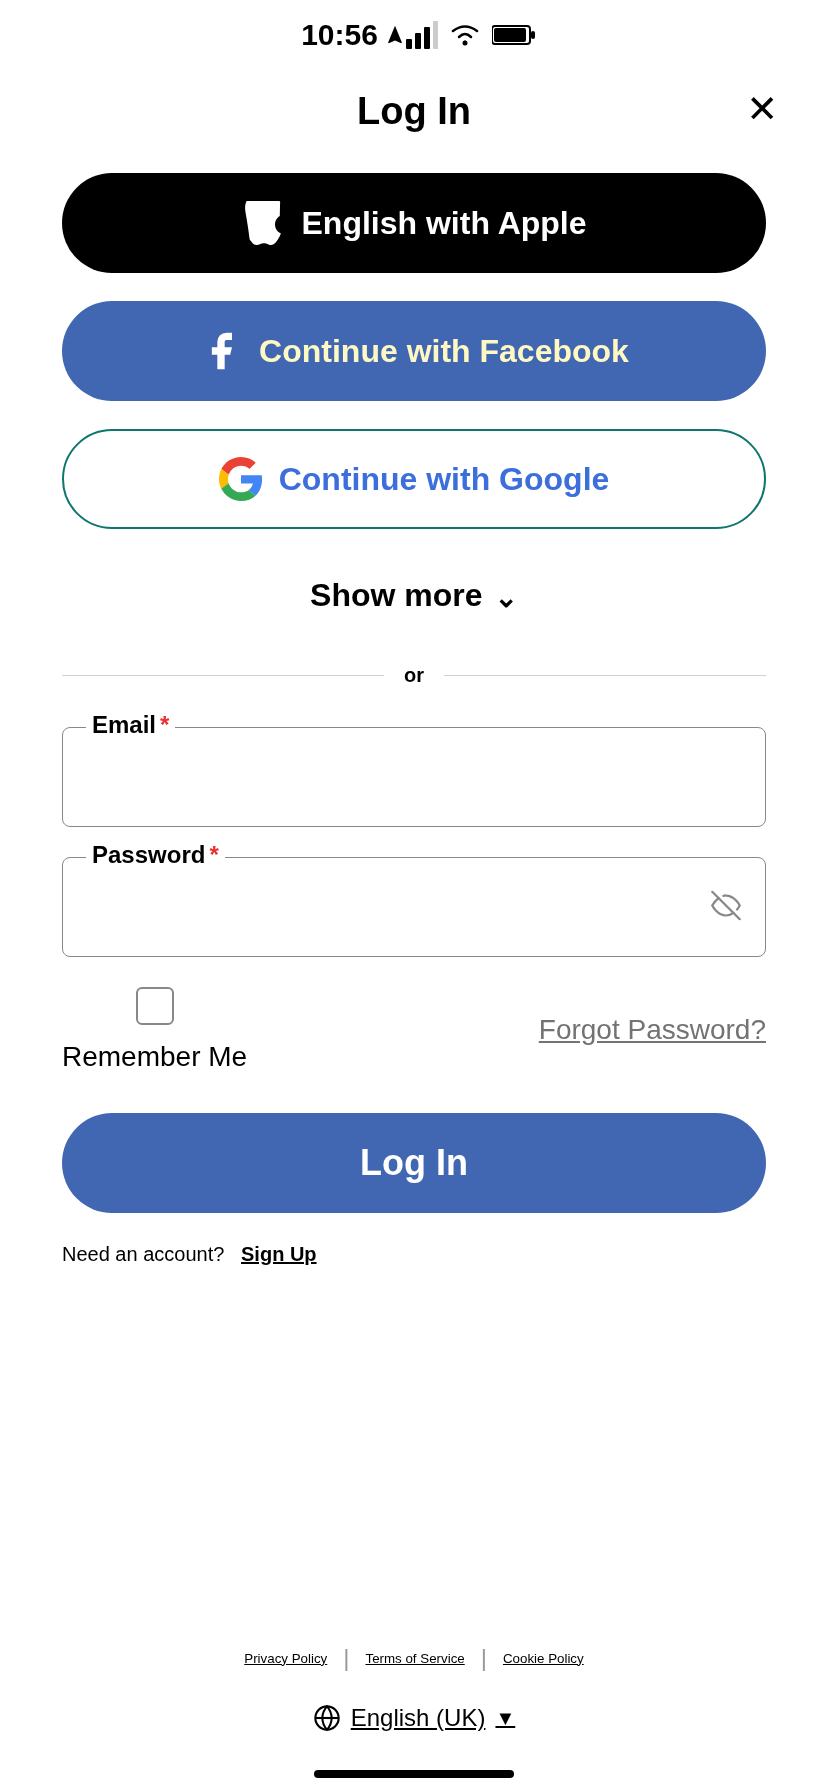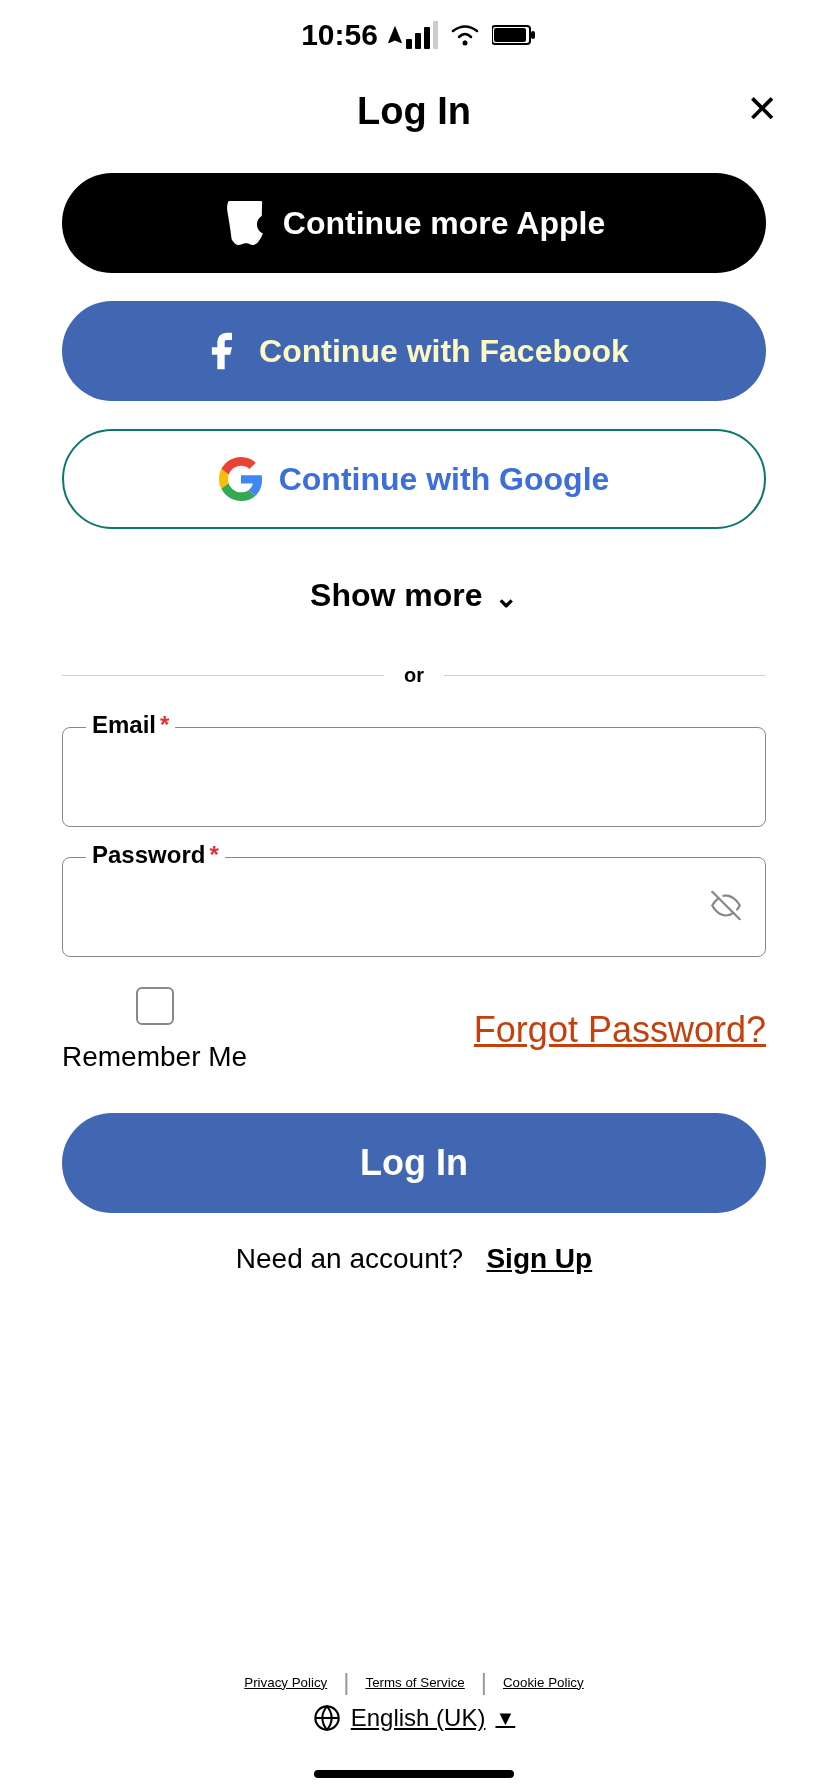--- a/index.html
+++ b/index.html
@@ -206,22 +206,22 @@
       height: 38px;
       border: 2px solid #888;
       border-radius: 6px;
       background: #fff;
       cursor: pointer;
       appearance: none;
       -webkit-appearance: none;
       flex-shrink: 0;
     }
     .forgot-password {
-      font-size: 36px;
-      color: #c2410c;
+      font-size: 28px;
+      color: #737373;
       text-decoration: underline;
       cursor: pointer;
       background: none;
       border: none;
     }
 
     
     .login-btn {
       width: 100%;
       height: 100px;
@@ -230,41 +230,40 @@
       border: none;
       border-radius: 50px;
       font-size: 36px;
       font-weight: 700;
       cursor: pointer;
       margin-bottom: 30px;
     }
 
     
     .signup-text {
-      text-align: center;
-      font-size: 28px;
+      font-size: 20px;
       color: #000;
       margin-bottom: 20px;
     }
     .signup-link {
       font-weight: 700;
       text-decoration: underline;
       cursor: pointer;
     }
 
     
     .footer {
       position: absolute;
       bottom: 60px;
       left: 0;
       right: 0;
       display: flex;
       flex-direction: column;
       align-items: center;
-      gap: 8px;
+      gap: 32px;
     }
     .footer-links {
       display: flex;
       align-items: center;
       gap: 16px;
       font-size: 24px;
       color: #000;
     }
     .footer-link {
       text-decoration: underline;
@@ -342,21 +341,21 @@
 
 <div class="content">
 
   
   <button class="auth-btn apple-btn">
     <span class="btn-icon">
       <svg width="40" height="44" viewBox="0 0 814 1000" fill="white">
         <path d="M788.1 340.9c-5.8 4.5-108.2 62.2-108.2 190.5 0 148.4 130.3 200.9 134.2 202.2-.6 3.2-20.7 71.9-68.7 141.9-42.8 61.6-87.5 123.1-155.5 123.1s-85.5-39.5-164-39.5c-76 0-103.7 40.8-165.9 40.8s-105-57.8-155.5-127.4C46 383 0 261 0 153.7 0 97.7 12.5 42.6 38.4-6.8c36.2-65.8 101.2-108.5 172.7-109.4 68.4-.9 128 46 172 46 43 0 114.9-48.4 193.6-39.4l8.3.7c80.1 6.6 163.7 50 210.5 127.7l4.8 7.9-4.8 4zm-170-145.1c-35.4 41.6-88 73.9-148.4 69.7-7.7-60.8 22.3-124.6 57.7-165.6 35.4-41.6 93.4-72.1 150.5-74.5 7 60.8-17.4 124.5-59.8 170.4z"></path>
       </svg>
     </span>
-    <span>Continue more Apple</span>
+    <span>English with Apple</span>
   </button>
 
   
   <button class="auth-btn facebook-btn">
     <span class="btn-icon">
       <svg width="44" height="44" viewBox="0 0 24 24" fill="white">
         <path d="M18 2h-3a5 5 0 0 0-5 5v3H7v4h3v8h4v-8h3l1-4h-4V7a1 1 0 0 1 1-1h3z"></path>
       </svg>
     </span>
     <span>Continue with Facebook</span>

